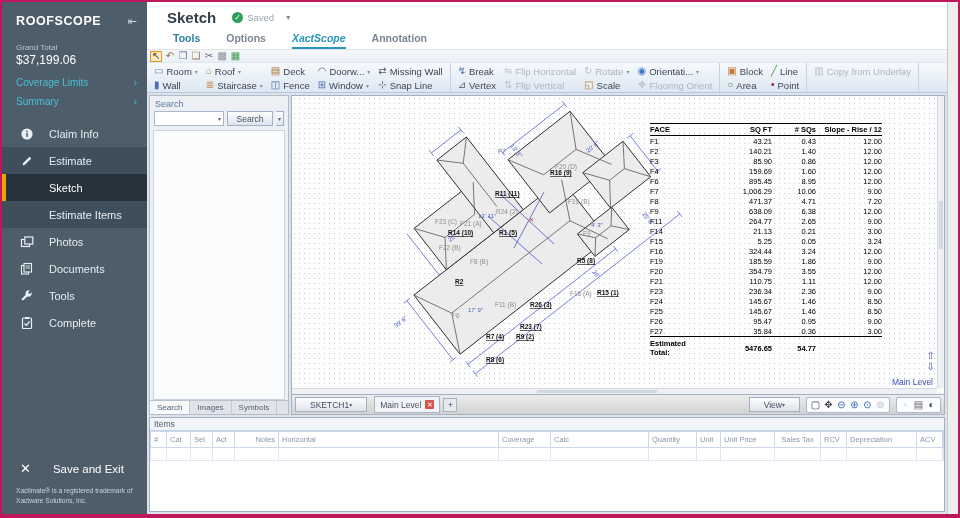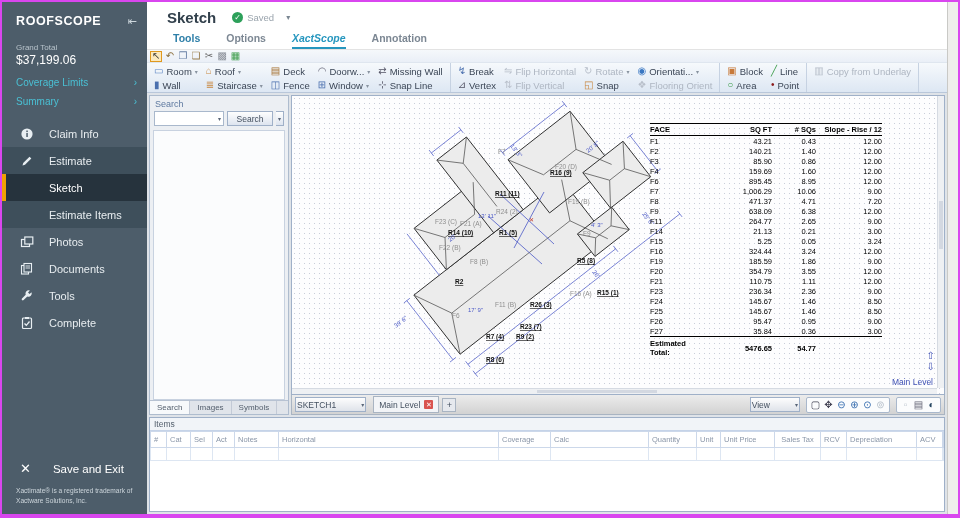--- a/index.html
+++ b/index.html
@@ -1,17 +1,17 @@
 <!DOCTYPE html>
 <html><head>
 <meta charset="utf-8">
 <style>
   *{box-sizing:border-box;margin:0;padding:0;font-family:"Liberation Sans",sans-serif;}
   html,body{width:960px;height:518px;overflow:hidden;background:#1b2b3a;}
-  .window{width:960px;height:518px;background:#d946ef;padding:2px 2px 4px 2px;display:flex;}
+  .window{width:960px;height:518px;background:#be185d;padding:2px 2px 4px 2px;display:flex;}
   
   .sidebar{width:145px;flex-shrink:0;background:#4d5d6a;color:#eef2f4;position:relative;}
   .brand-row{display:flex;justify-content:space-between;align-items:center;padding:12px 10px 0 14px;}
   .brand{font-size:12.5px;font-weight:bold;letter-spacing:.6px;color:#fff;}
   .collapse{color:#cdd7dd;font-size:11px;cursor:pointer;}
   .gt-label{font-size:8px;color:#b9c4cc;padding:15px 0 1px 14px;}
   .gt-value{font-size:12px;color:#fff;padding-left:14px;}
   .side-link{display:flex;justify-content:space-between;align-items:center;padding:4px 10px 4px 14px;font-size:10px;color:#4ac0d4;cursor:pointer;}
   .side-link .chev{font-size:10px;}
   .menu{margin-top:9px;}
@@ -68,21 +68,21 @@
   .sketch-svg{position:absolute;left:0;top:0;}
   .face-table{position:absolute;right:62px;top:18px;width:232px;border-collapse:collapse;font-family:"DejaVu Sans",sans-serif;font-size:7.5px;color:#000;table-layout:fixed;margin-top:9px;}
   .face-table th{border-top:1.5px solid #000;border-bottom:1.5px solid #000;font-weight:bold;text-align:right;padding:1px 0;}
   .face-table th:first-child{text-align:left;}
   .face-table td{text-align:right;padding:0.5px 0;}
   .face-table td:first-child{text-align:left;}
   .face-table .total td{border-top:1.5px solid #000;font-weight:bold;padding-top:2px;}
   .level-icons{position:absolute;right:9px;bottom:22px;display:flex;flex-direction:column;gap:1px;font-size:8px;}
   .level-indicator{position:absolute;right:11px;bottom:7px;font-size:8.5px;color:#3f51b5;}
   .canvas-tabbar{height:20px;background:linear-gradient(#ececec,#d2d2d2);border:1px solid #a9b4c2;border-top:none;display:flex;align-items:center;padding:0 3px;gap:3px;}
-  .sk-btn{height:15px;padding:0 1px;background:linear-gradient(#fdfdfd,#dfe3ea);border:1px solid #9fb0c8;font-size:8.5px;color:#445060;display:flex;align-items:center;gap:25px;cursor:pointer;}
+  .sk-btn{height:15px;padding:0 14px;background:linear-gradient(#fdfdfd,#dfe3ea);border:1px solid #9fb0c8;font-size:8.5px;color:#445060;display:flex;align-items:center;gap:0;cursor:pointer;}
   .sk-btn .dd{font-size:6px;color:#5a6678;}
   .lvl-tab{height:17px;padding:0 5px;background:#f2f4f7;border:1px solid #a9b4c2;font-size:8.5px;color:#445060;display:flex;align-items:center;gap:4px;margin-left:4px;cursor:pointer;}
   .close-red{width:9px;height:9px;background:#d9534f;color:#fff;font-size:7px;line-height:9px;text-align:center;border-radius:1px;cursor:pointer;}
   .plus-btn{width:14px;height:14px;background:#e6e9ee;border:1px solid #a9b4c2;font-size:9px;color:#445060;display:flex;align-items:center;justify-content:center;cursor:pointer;}
   .tab-spacer{flex:1;}
   .icon-group{height:16px;background:#fbfcfd;border:1px solid #a9b8cc;border-radius:2px;display:flex;align-items:center;padding:0 2px;margin-left:3px;}
   .vbtn{width:13px;display:flex;align-items:center;justify-content:center;font-size:9px;cursor:pointer;}
   
   .items-panel{height:95px;background:#fff;border:1px solid #9fb0c8;margin:0 2px 2px 2px;display:flex;flex-direction:column;}
   .items-title{height:13px;background:#f1f4f8;border-bottom:1px solid #c5d3e8;font-size:8.5px;color:#55606e;padding-left:4px;display:flex;align-items:center;}
@@ -292,21 +292,21 @@
             <span class="gi" style="color: rgb(176, 184, 194);">⇅</span>
             <span>Flip Vertical</span>
           </div>
           <div class="rbtn disabled">
             <span class="gi" style="color: rgb(176, 184, 194);">↻</span>
             <span>Rotate</span>
             <span class="rdd">▾</span>
           </div>
           <div class="rbtn">
             <span class="gi" style="color: rgb(200, 135, 63);">◱</span>
-            <span>Snap</span>
+            <span>Scale</span>
           </div>
           <div class="rbtn">
             <span class="gi" style="color: rgb(58, 119, 194);">◉</span>
             <span>Orientati...</span>
             <span class="rdd">▾</span>
           </div>
           <div class="rbtn disabled">
             <span class="gi" style="color: rgb(176, 184, 194);">❖</span>
             <span>Flooring Orient</span>
           </div>
@@ -672,21 +672,21 @@
 
     <div class="items-panel">
       <div class="items-title">Items</div>
       <table class="items-table">
         <thead>
             <tr id="items-head">
               <th style="width: 16px;">#</th>
               <th style="width: 24px;">Cat</th>
               <th style="width: 22px;">Sel</th>
               <th style="width: 22px;">Act</th>
-              <th style="width: 44px;">Notes</th>
+              <th style="width: 44px; text-align: right;">Notes</th>
               <th style="width: 220px;">Horizontal</th>
               <th style="width: 52px;">Coverage</th>
               <th style="width: 98px;">Calc</th>
               <th style="width: 48px;">Quantity</th>
               <th style="width: 24px;">Unit</th>
               <th style="width: 54px;">Unit Price</th>
               <th style="width: 46px; text-align: center;">Sales Tax</th>
               <th style="width: 26px;">RCV</th>
               <th style="width: 70px;">Depreciation</th>
               <th style="width: 26px;">ACV</th>

